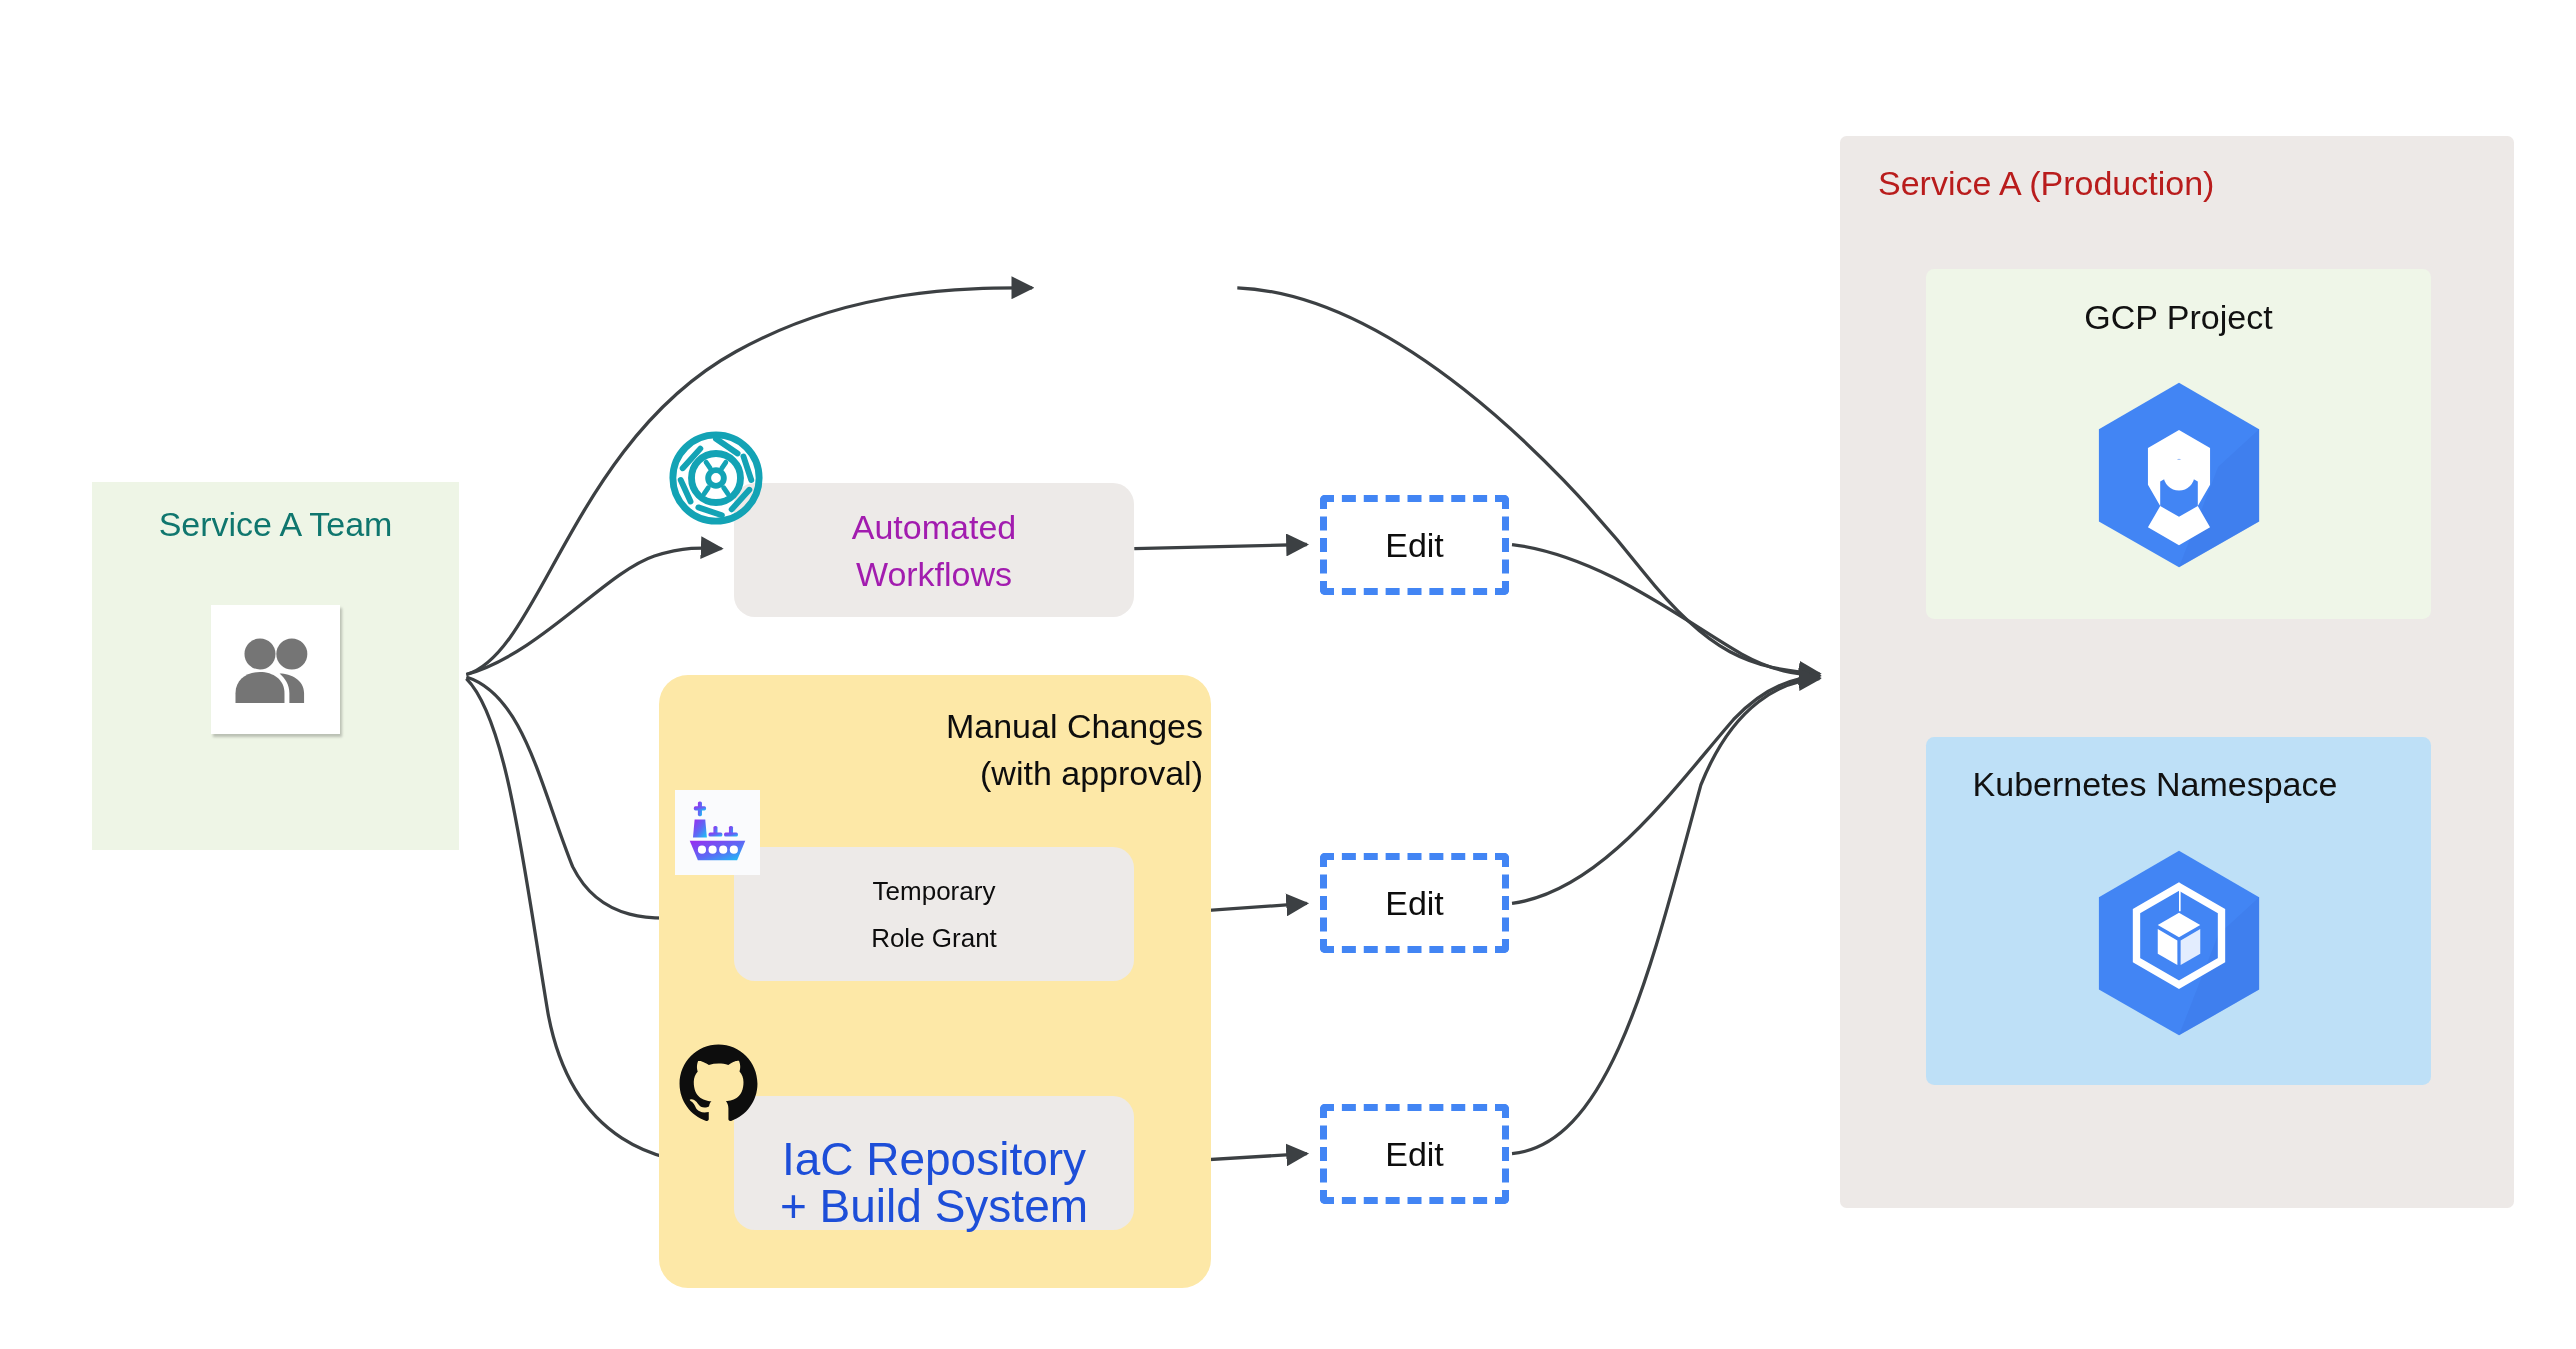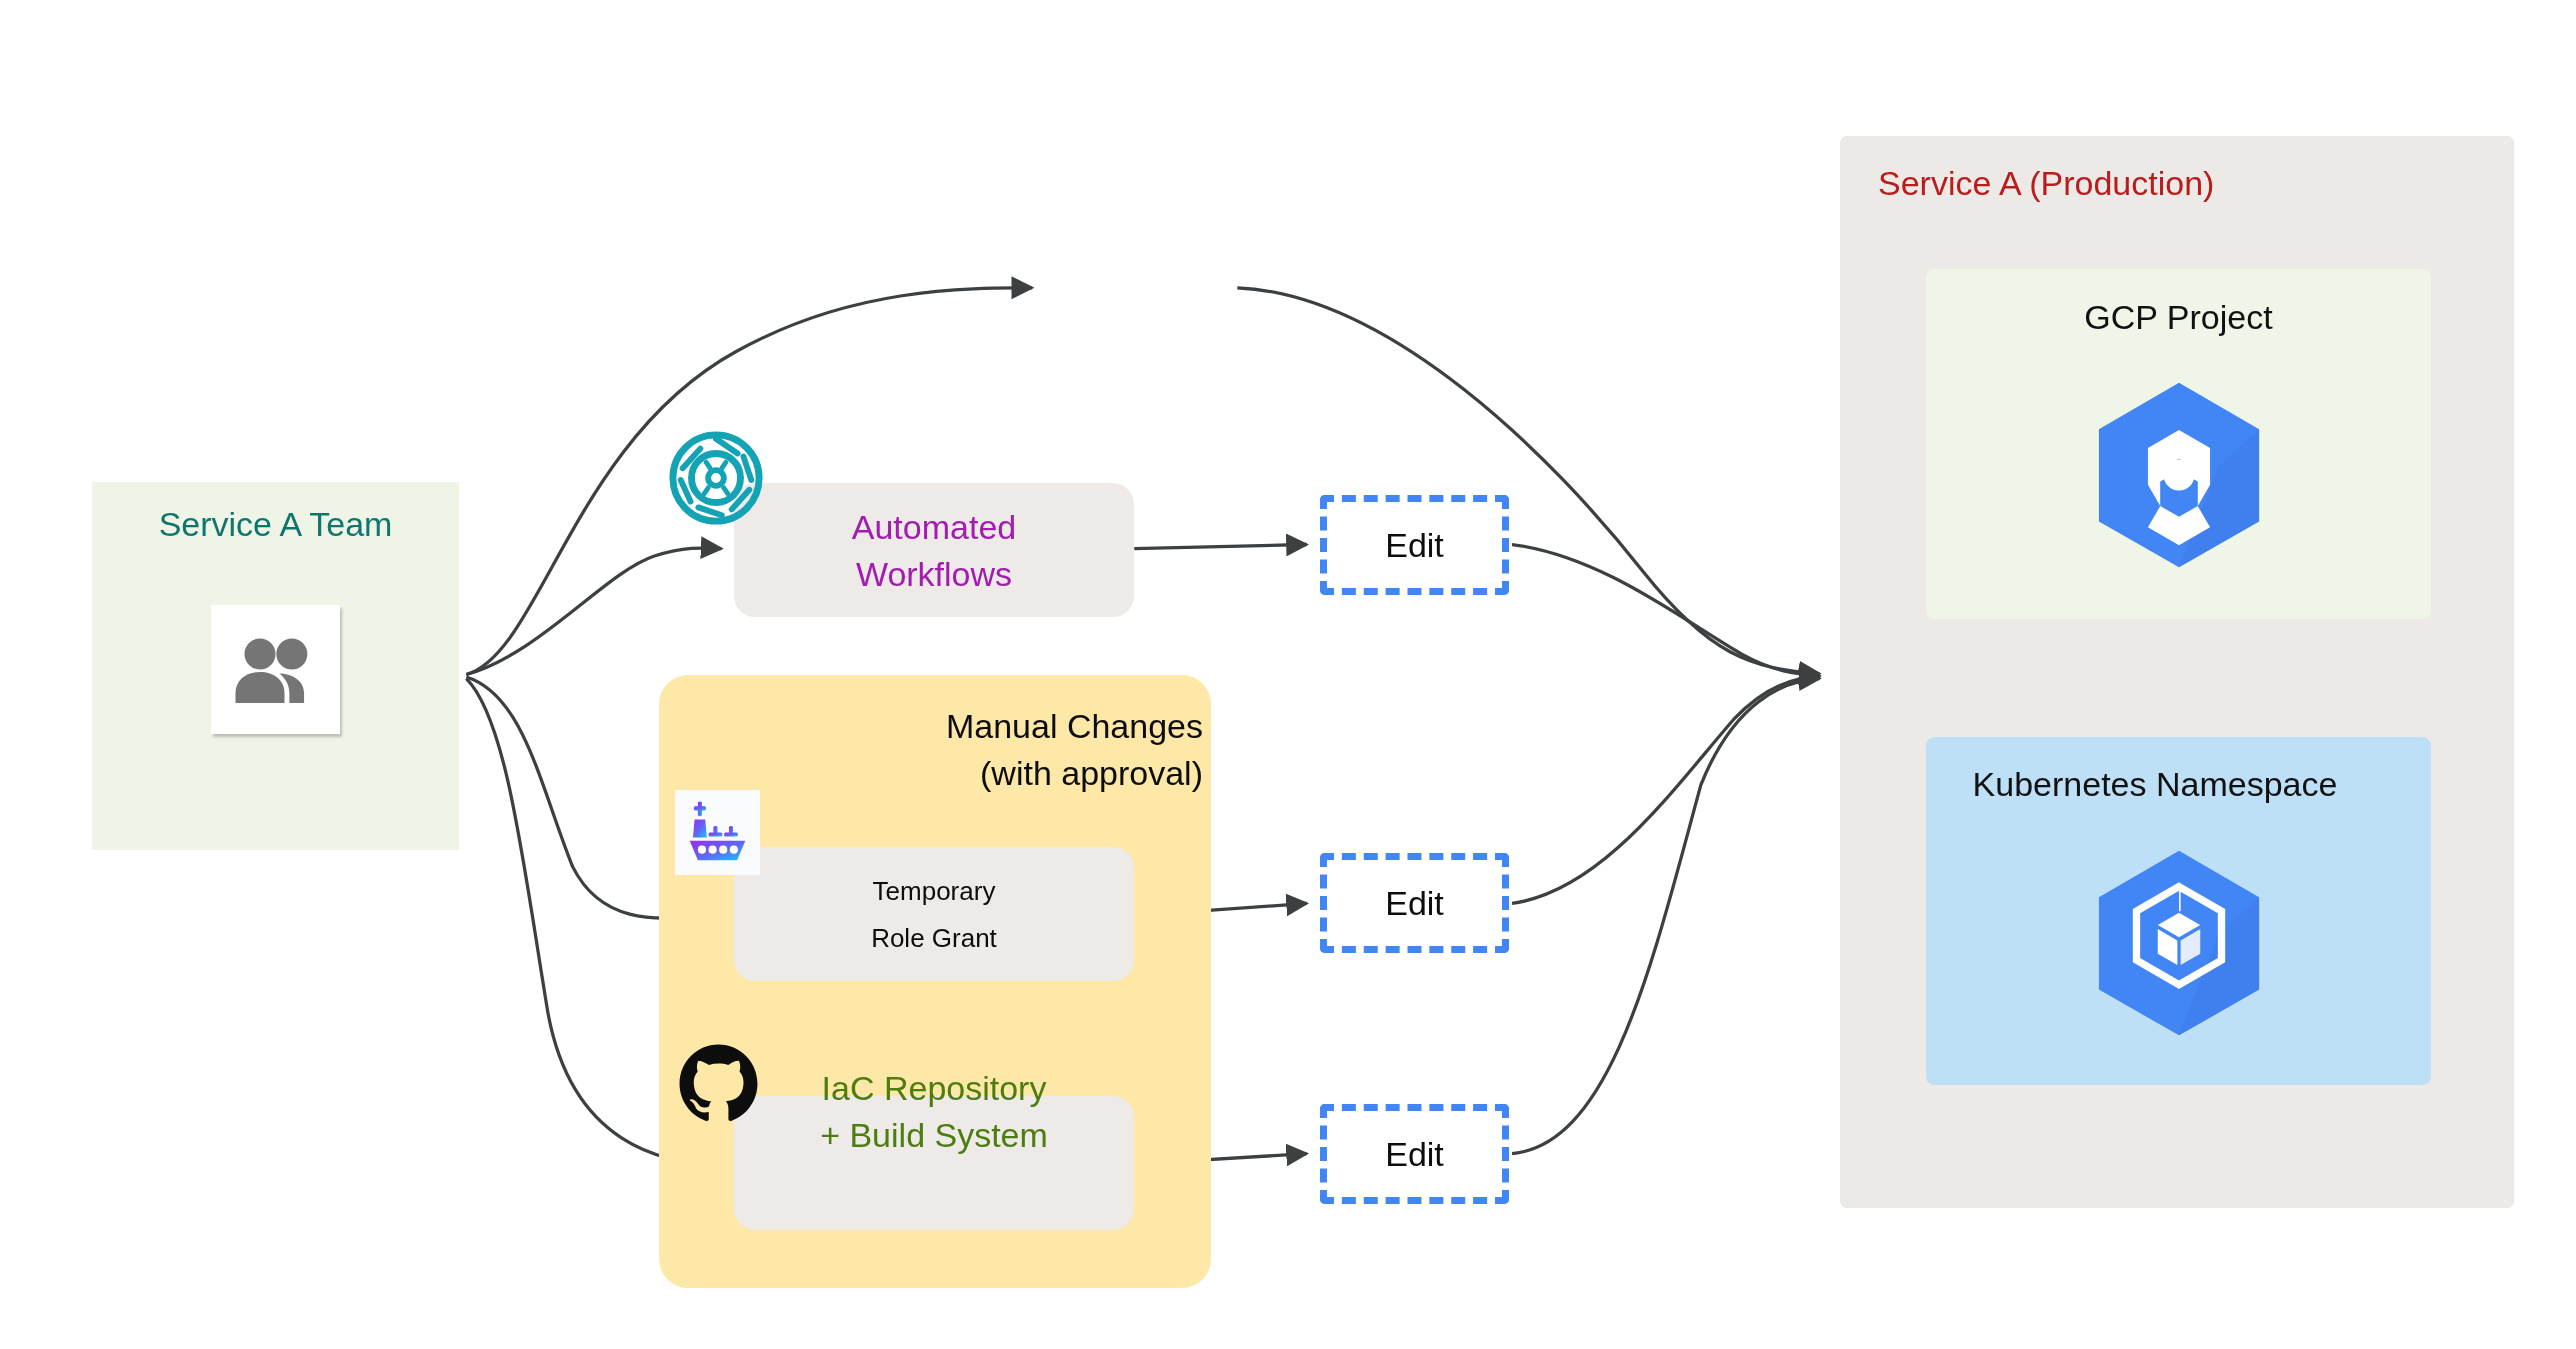--- a/index.html
+++ b/index.html
@@ -22,21 +22,21 @@
 
   
   #manual-box{left:659px;top:675px;width:552px;height:613px;background:#FDE8A7;border-radius:29px;}
   #manual-title{left:659px;top:703px;width:511px;text-align:right;font-size:34px;line-height:47px;color:#0d0d0d;margin-left:33px;}
 
   #trg-box{left:734px;top:847px;width:400px;height:134px;background:#EDEAE8;border-radius:21px;}
   #trg-label{left:734px;top:868px;width:400px;text-align:center;font-size:26px;line-height:47px;color:#0d0d0d;}
   #ship-tile{left:675px;top:790px;width:85px;height:85px;background:#FAFBFD;}
 
   #iac-box{left:734px;top:1096px;width:400px;height:134px;background:#EDEAE8;border-radius:21px;}
-  #iac-label{left:734px;top:1065px;width:400px;text-align:center;font-size:34px;line-height:47px;color:#4d7c0f;}
+  #iac-label{left:734px;top:1136px;width:400px;text-align:center;font-size:46px;line-height:47px;color:#1d4ed8;}
   #github-icon{left:677px;top:1042px;width:83px;height:83px;}
 
   
   .perm{border:7.4px dashed #4285F4;background:transparent;border-radius:4.9px;
         display:flex;align-items:center;justify-content:center;
         font-size:34px;color:#0d0d0d;}
   #perm-view{left:1045px;top:236px;width:189px;height:100px;}
   #perm-edit-1{left:1320px;top:495px;width:189px;height:100px;}
   #perm-edit-2{left:1320px;top:853px;width:189px;height:100px;}
   #perm-edit-3{left:1320px;top:1104px;width:189px;height:100px;}

